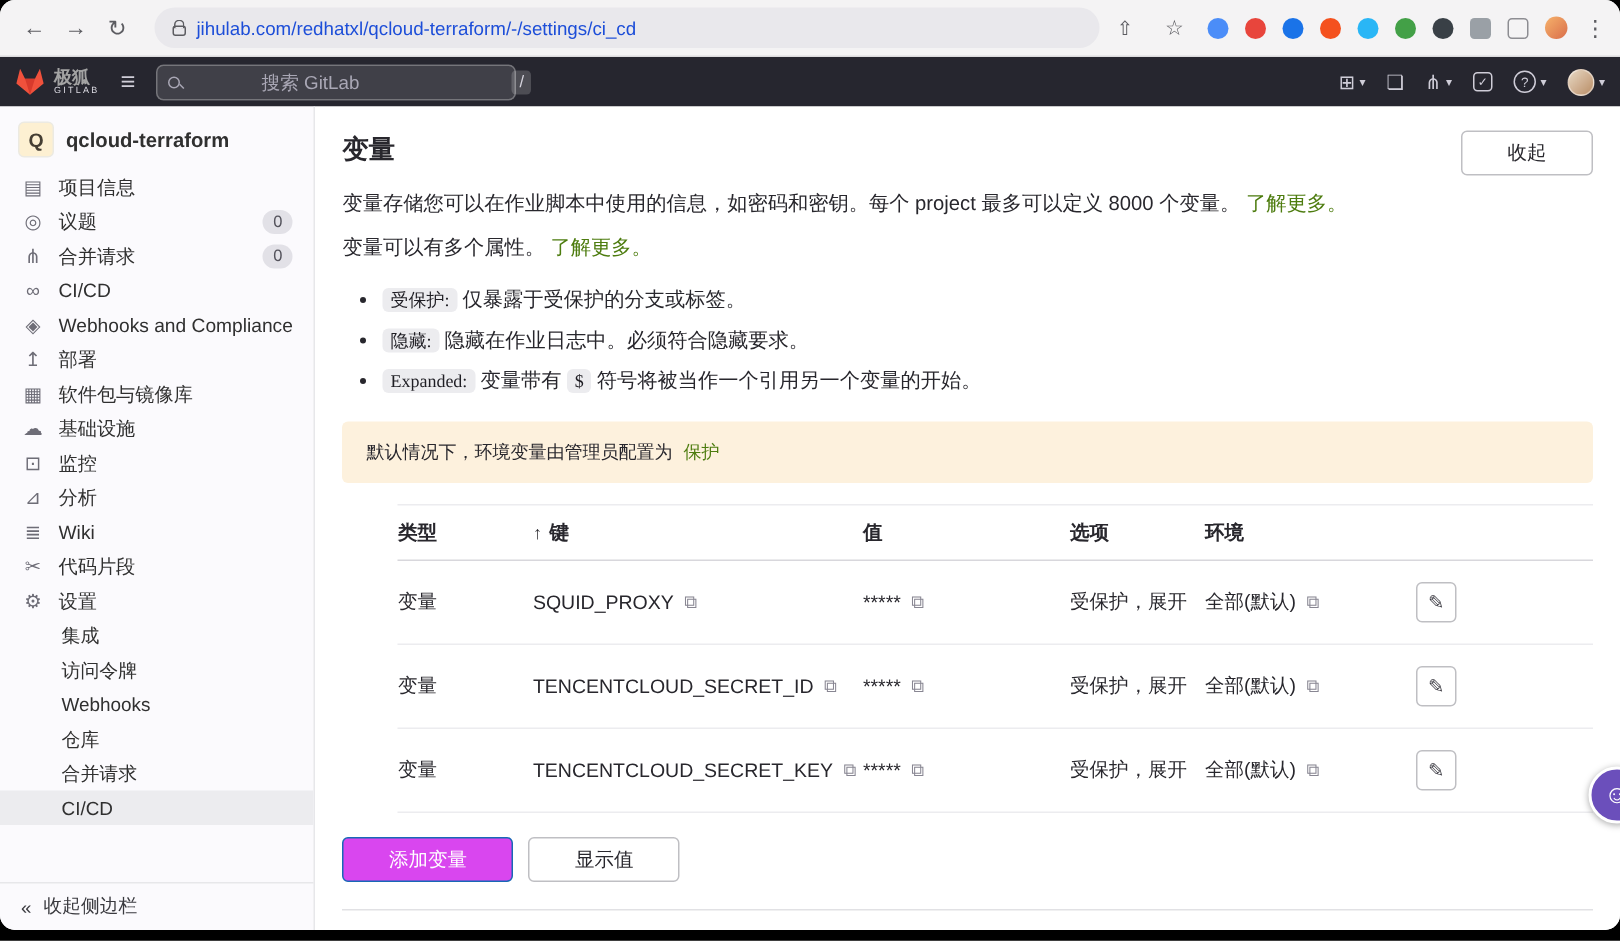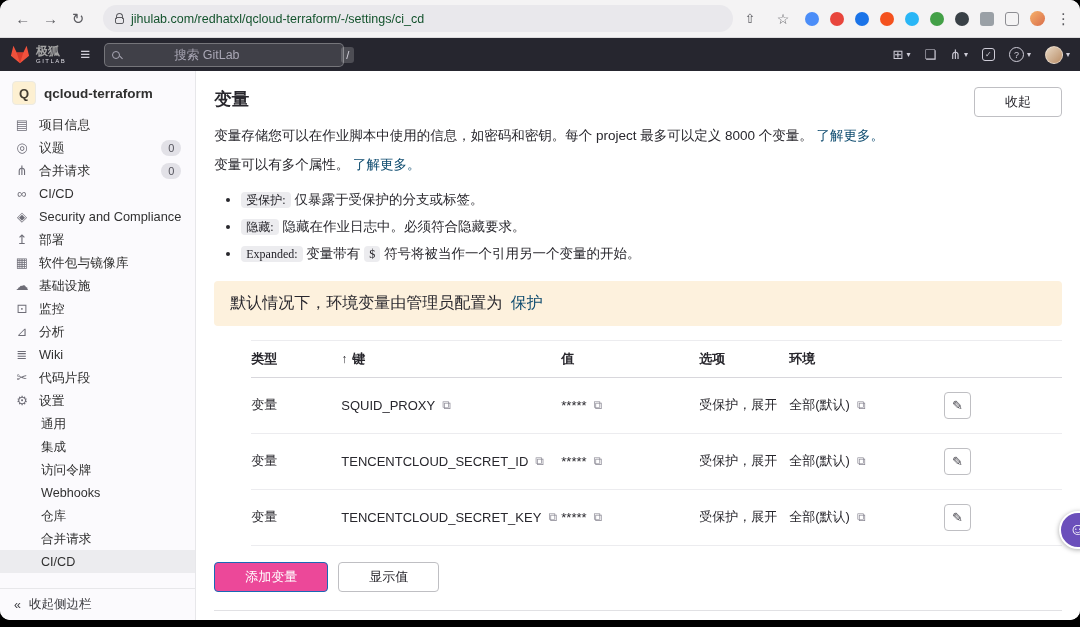--- a/index.html
+++ b/index.html
@@ -10,21 +10,21 @@
 
   
   .browser-bar { flex:0 0 38px; background:#f4f3f4; border-bottom:1px solid #dcdbdd;
     display:flex; align-items:center; padding:0 12px; gap:6px; }
   .bicon { color:#5c5c61; font-size:15px; width:22px; text-align:center; cursor:pointer; }
   .urlbar { flex:0 1 640px; height:27px; background:#e9e8ec; border-radius:14px;
     display:flex; align-items:center; padding:0 12px; gap:7px; margin-left:8px; cursor:text; }
   .lock { width:9px; height:7px; border:1.3px solid #5c5c61; border-radius:2px; position:relative; margin-top:3px; }
   .lock::before { content:""; position:absolute; width:5px; height:5px; border:1.3px solid #5c5c61;
     border-bottom:none; border-radius:4px 4px 0 0; left:0.4px; top:-5px; }
-  .url-text { font-size:12.5px; color:#14532d; white-space:nowrap; }
+  .url-text { font-size:12.5px; color:#1d4ed8; white-space:nowrap; }
   .b-right { margin-left:auto; display:flex; align-items:center; gap:11px; }
   .ext-dot { width:14px; height:14px; border-radius:50%; cursor:pointer; }
   .ext-sq  { width:14px; height:14px; border-radius:3px; cursor:pointer; }
   .c-blue{background:#4b8df8} .c-red{background:#e8453c} .c-blue2{background:#1a73e8}
   .c-orange{background:#f4511e} .c-teal{background:#29b6f6} .c-green{background:#43a047}
   .c-gray{background:#9aa0a6} .c-dark{background:#394046}
   .b-avatar { width:15px; height:15px; border-radius:50%; background:linear-gradient(135deg,#f6b26b,#d96d4a); cursor:pointer; }
 
   
   .gl-navbar { flex:0 0 33px; background:#26262f; display:flex; align-items:center;
@@ -75,28 +75,28 @@
   .sub-item.active { background:#ececef; }
   .sidebar-footer { border-top:1px solid #e7e7ea; padding:7px 14px; display:flex;
     gap:8px; align-items:center; font-size:12.5px; color:#3a3a3f; cursor:pointer; }
 
   
   .main { flex:1; background:#fff; overflow:hidden; padding:0 18px; position:relative; }
   .section-head { display:flex; align-items:flex-start; justify-content:space-between; margin-top:16px; }
   h2 { font-size:17.5px; font-weight:700; color:#28272d; }
   .btn { font-size:13px; border-radius:4px; padding:5px 30px; border:1px solid #bfbfc3;
     background:#fff; color:#28272d; cursor:pointer; font-family:inherit; }
-  .btn-primary { background:#ec4899; border-color:#1868b6; color:#fff;text-align:right; }
+  .btn-primary { background:#d946ef; border-color:#1868b6; color:#fff;text-align:right; }
   p.desc { font-size:13.5px; color:#28272d; margin-top:9px; line-height:1.5; }
-  a.lnk { color:#0c4a6e; text-decoration:none; cursor:pointer; }
+  a.lnk { color:#4d7c0f; text-decoration:none; cursor:pointer; }
   ul.attrs { margin:10px 0 0 0; padding-left:27px; font-size:13.5px; line-height:2.0; color:#28272d; }
   .chip { background:#ececef; border-radius:4px; padding:1px 5px; font-size:12px;
     font-family:Liberation Serif, serif; color:#1f1e24; }
   .banner { margin-top:14px; background:#fdf1dd; border-radius:4px; padding:12px 16px;
-    font-size:16px; color:#28272d; }
+    font-size:12px; color:#28272d; }
   .var-table { margin-top:14px; }
   .t-head, .t-row { display:grid; grid-template-columns:90px 220px 138px 90px 1fr 118px; align-items:center;margin-left:37px; }
   .t-head { font-weight:700; font-size:13px; padding:9px 0; border-bottom:1px solid #d8d7dc; border-top:1px solid #ececef; color:#28272d; }
   .t-row { padding:14px 0; border-bottom:1px solid #ececef; font-size:13px; color:#28272d; }
   .cellflex { display:flex; align-items:center; }
   .copy-ic { color:#888692; font-size:12px; margin-left:7px; cursor:pointer; }
   .sort { margin-right:5px; font-size:12px; }
   .edit-btn { width:27px; height:27px; border:1px solid #bfbfc3; border-radius:4px; background:#fff;
     display:flex; align-items:center; justify-content:center; color:#3f3e46; font-size:13px; cursor:pointer; }
   .actions { display:flex; gap:10px; margin:16px 0 18px; }
@@ -203,21 +203,21 @@
           <span class="nav-icon">⋔</span>
           <span class="nav-label">合并请求</span>
           <span class="nav-badge">0</span>
         </div>
         <div class="nav-item">
           <span class="nav-icon">∞</span>
           <span class="nav-label">CI/CD</span>
         </div>
         <div class="nav-item">
           <span class="nav-icon">◈</span>
-          <span class="nav-label">Security and Compliance</span>
+          <span class="nav-label">Webhooks and Compliance</span>
         </div>
         <div class="nav-item">
           <span class="nav-icon">↥</span>
           <span class="nav-label">部署</span>
         </div>
         <div class="nav-item">
           <span class="nav-icon">▦</span>
           <span class="nav-label">软件包与镜像库</span>
         </div>
         <div class="nav-item">
@@ -237,21 +237,20 @@
           <span class="nav-label">Wiki</span>
         </div>
         <div class="nav-item">
           <span class="nav-icon">✂</span>
           <span class="nav-label">代码片段</span>
         </div>
         <div class="nav-item">
           <span class="nav-icon">⚙</span>
           <span class="nav-label">设置</span>
         </div>
-        <div class="sub-item">通用</div>
         <div class="sub-item">集成</div>
         <div class="sub-item">访问令牌</div>
         <div class="sub-item">Webhooks</div>
         <div class="sub-item">仓库</div>
         <div class="sub-item">合并请求</div>
         <div class="sub-item active">CI/CD</div>
       </div>
       <div class="sidebar-footer">
         <span>«</span>
         <span>收起侧边栏</span>

